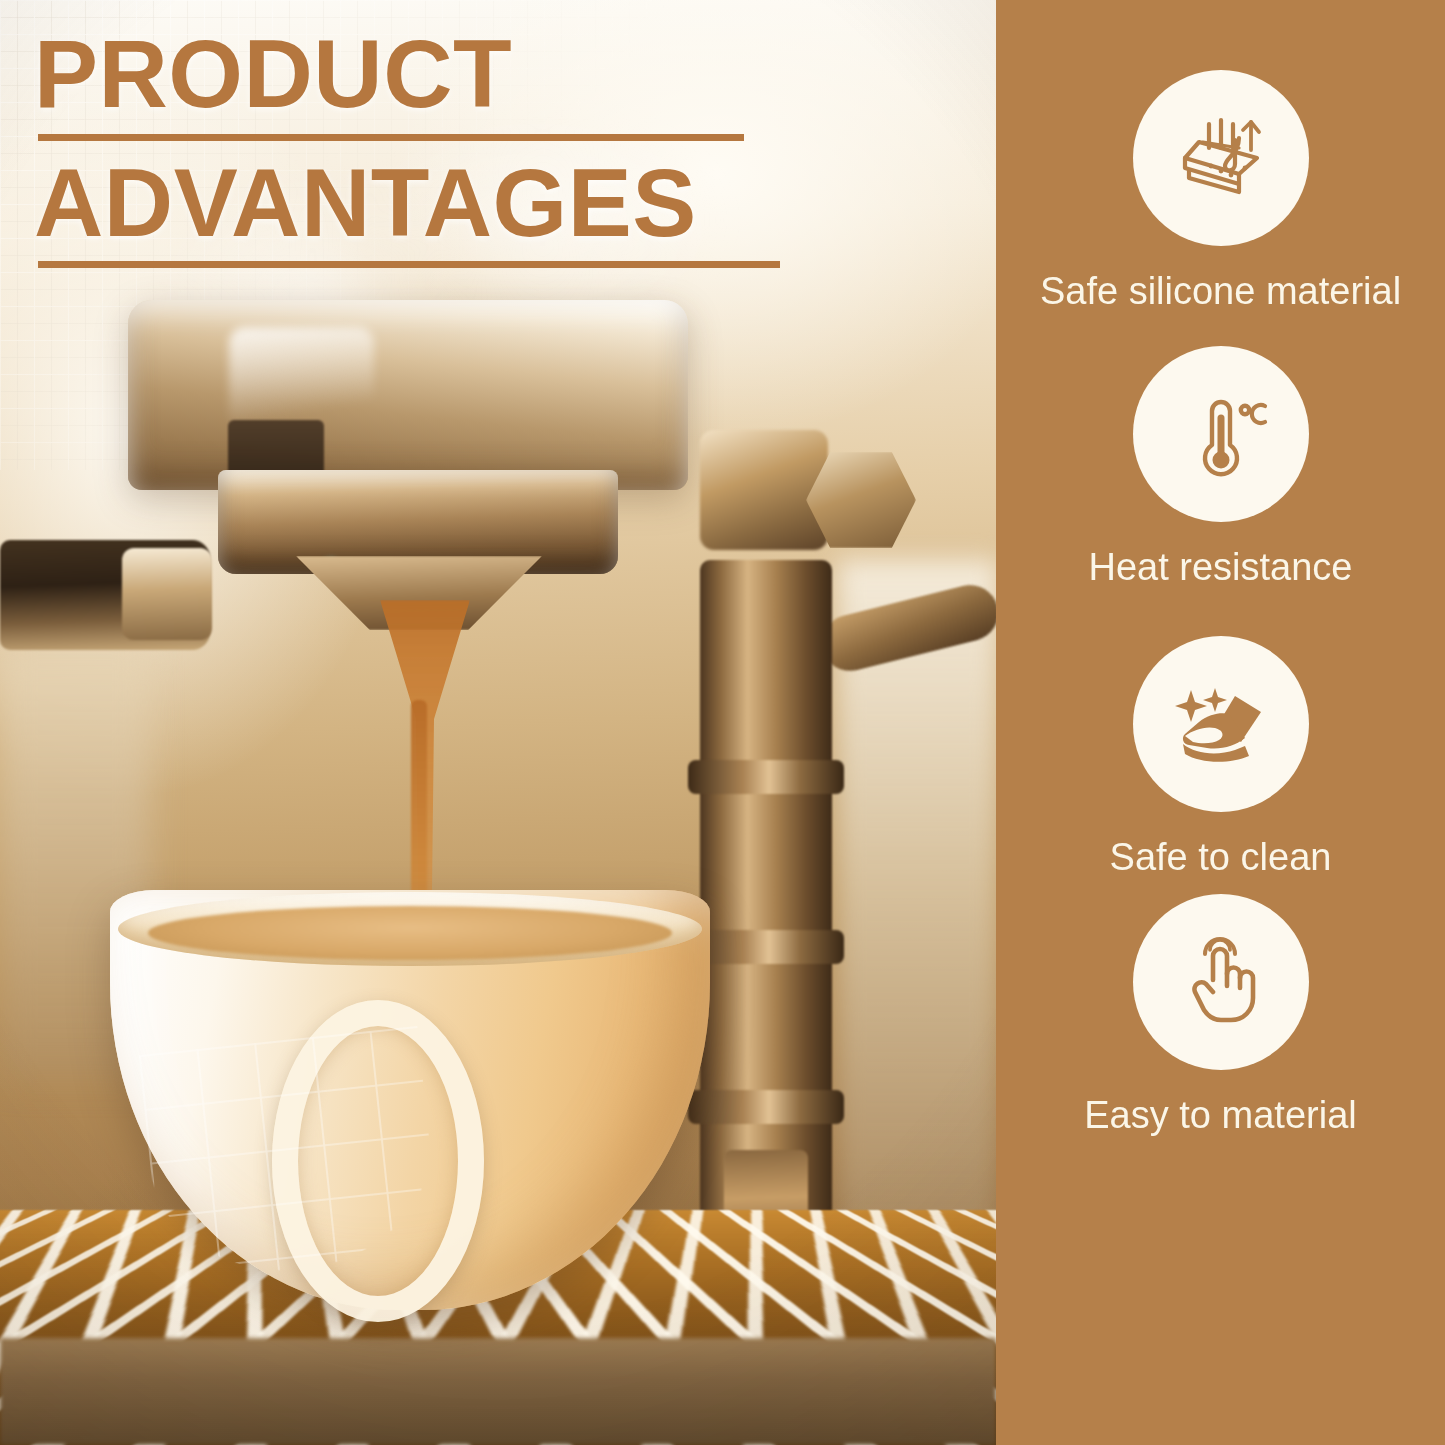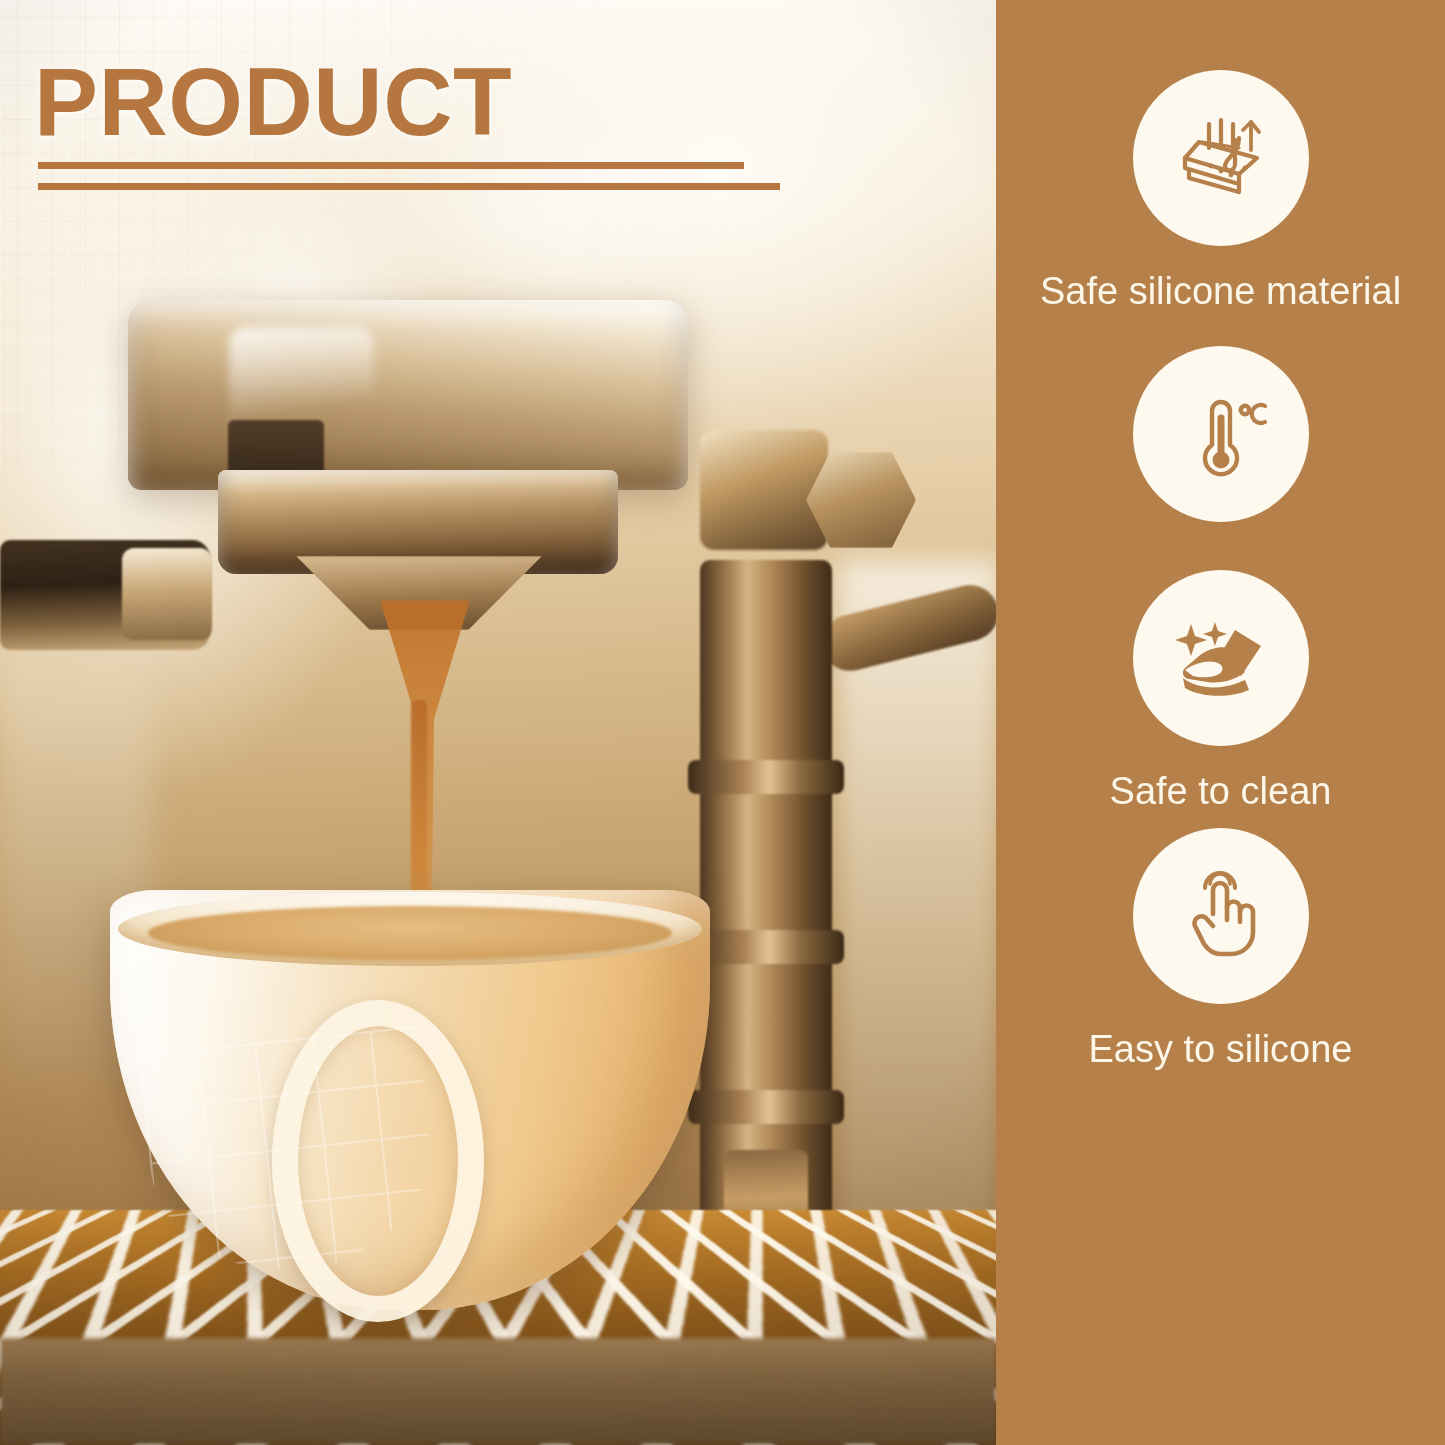--- a/index.html
+++ b/index.html
@@ -196,21 +196,21 @@
     position:absolute;left:0;top:1338px;width:996px;height:107px;
     background:linear-gradient(180deg,#9b7b52 0%,#7f6341 38%,#5e482d 100%);
     filter:blur(2px);
   }
   .photo-vignette{
     position:absolute;inset:0;pointer-events:none;
     background:radial-gradient(ellipse 115% 95% at 50% 42%, rgba(0,0,0,0) 52%, rgba(86,58,30,.28) 100%);
   }
 
   
-  .title-block{position:absolute;left:34px;top:54px;width:760px;}
+  .title-block{position:absolute;left:34px;top:26px;width:760px;}
   .title-line{
     color:#b5773f;
     font-weight:bold;
     font-size:96px;
     line-height:1.0;
     letter-spacing:0.5px;
     text-shadow:0 2px 6px rgba(255,255,255,.75);
     white-space:nowrap;
   }
   .title-line.l2{font-size:96px;}
@@ -289,20 +289,21 @@
     <div class="cup-rim"></div>
     <div class="cup-inner"></div>
     <div class="cup-handle"></div>
     <div class="cup-facets"></div>
 
     <div class="photo-vignette"></div>
 
     <div class="title-block">
       <div class="title-line l1">PRODUCT</div>
       <div class="title-rule r1"></div>
+      <div class="title-line l2">ADVANTAGES</div>
       <div class="title-rule r2"></div>
     </div>
   </div>
 
   <div class="sidebar">
 
     <div class="feature">
       <div class="icon-circle">
         <svg width="112" height="112" viewBox="0 0 112 112" fill="none" stroke="#b5804a" stroke-width="4.2" stroke-linecap="round" stroke-linejoin="round">
           <path d="M20 56 L34 40 L92 56 L74 72 Z"></path>
@@ -329,20 +330,21 @@
     <div class="feature">
       <div class="icon-circle">
         <svg width="104" height="104" viewBox="0 0 104 104" fill="none" stroke="#b5804a" stroke-width="4.4" stroke-linecap="round" stroke-linejoin="round">
           <path d="M52 20 a9 9 0 0 1 9 9 v34 a16 16 0 1 1 -18 0 V29 a9 9 0 0 1 9 -9 z"></path>
           <path d="M52 36 v34" stroke-width="7"></path>
           <circle cx="52" cy="78" r="8.5" fill="#b5804a" stroke="none"></circle>
           <circle cx="76" cy="28" r="4.2"></circle>
           <path d="M96 24 a9 9 0 1 0 0 16" stroke-width="4.2"></path>
         </svg>
       </div>
+      <div class="feature-label">Heat resistance</div>
     </div>
 
     <div class="sp-2"></div>
 
 
     <div class="sp-3"></div>
 
     <div class="feature">
       <div class="icon-circle">
         <svg width="112" height="112" viewBox="0 0 112 112" fill="none">
@@ -362,17 +364,17 @@
     <div class="feature">
       <div class="icon-circle">
         <svg width="104" height="104" viewBox="0 0 104 104" fill="none" stroke="#b5804a" stroke-width="4.6" stroke-linecap="round" stroke-linejoin="round">
           <path d="M44 50 V26 a7 7 0 0 1 14 0 v30"></path>
           <path d="M58 44 a6.5 6.5 0 0 1 13 0 v14"></path>
           <path d="M71 48 a6.5 6.5 0 0 1 13 0 v20 c0 12 -9 22 -22 22 h-10 c-8 0 -13 -4 -17 -10 L26 62 a7 7 0 0 1 11 -8 l7 8"></path>
           <path d="M36 24 a15 15 0 0 1 30 0" stroke-width="4" stroke-dasharray="0"></path>
           <path d="M41 20 a10 10 0 0 1 20 0" stroke-width="3.6"></path>
         </svg>
       </div>
-      <div class="feature-label">Easy to silicone</div>
+      <div class="feature-label">Easy to material</div>
     </div>
 
   </div>
 </div>
 
 </body></html>

